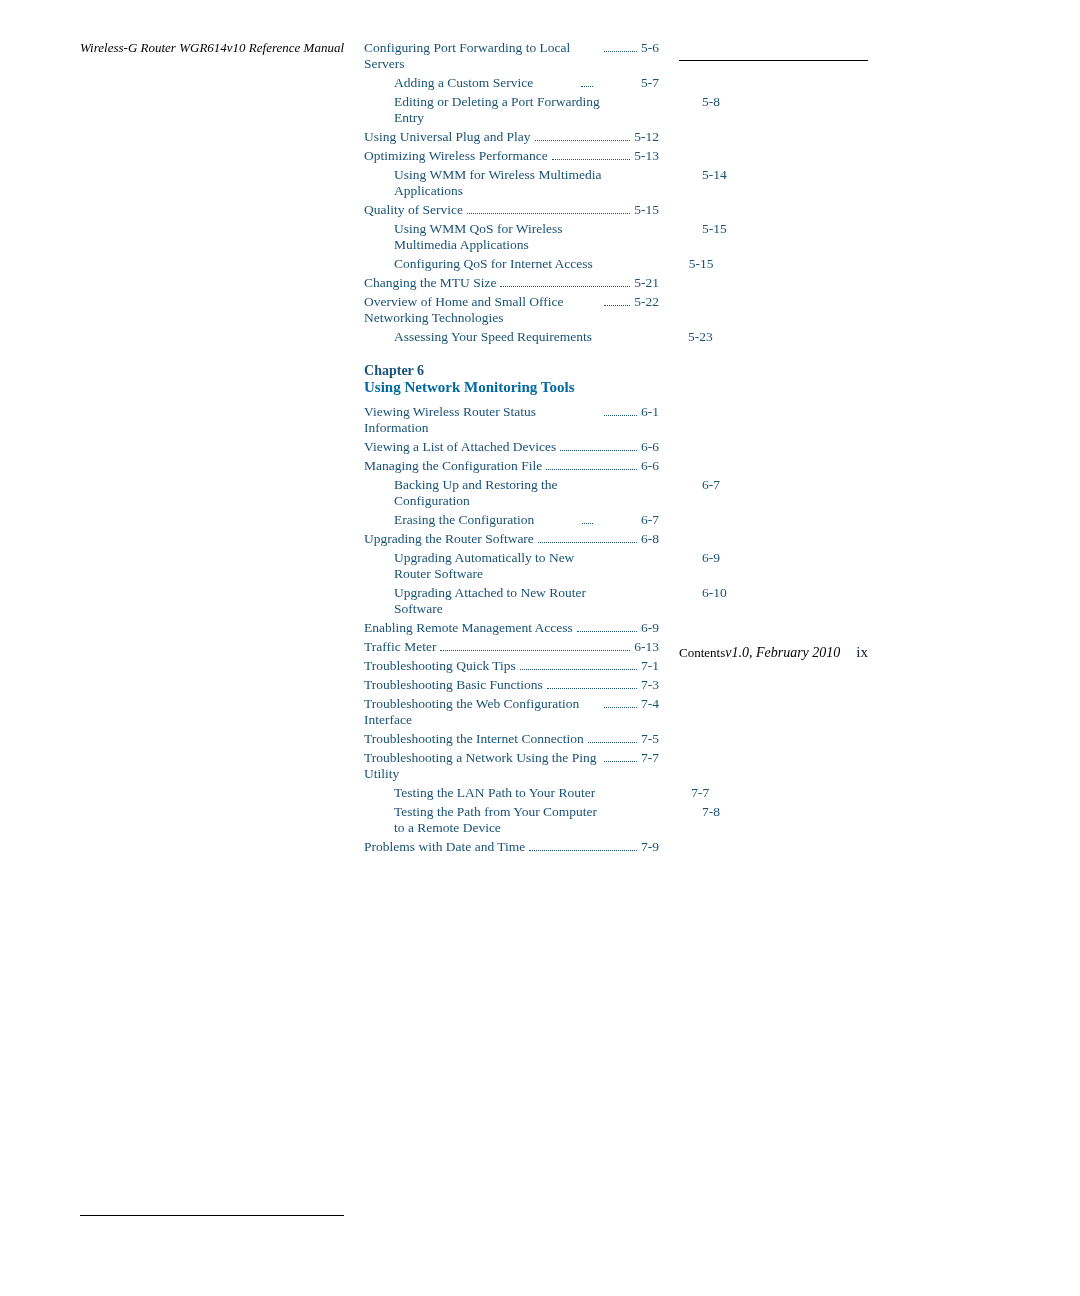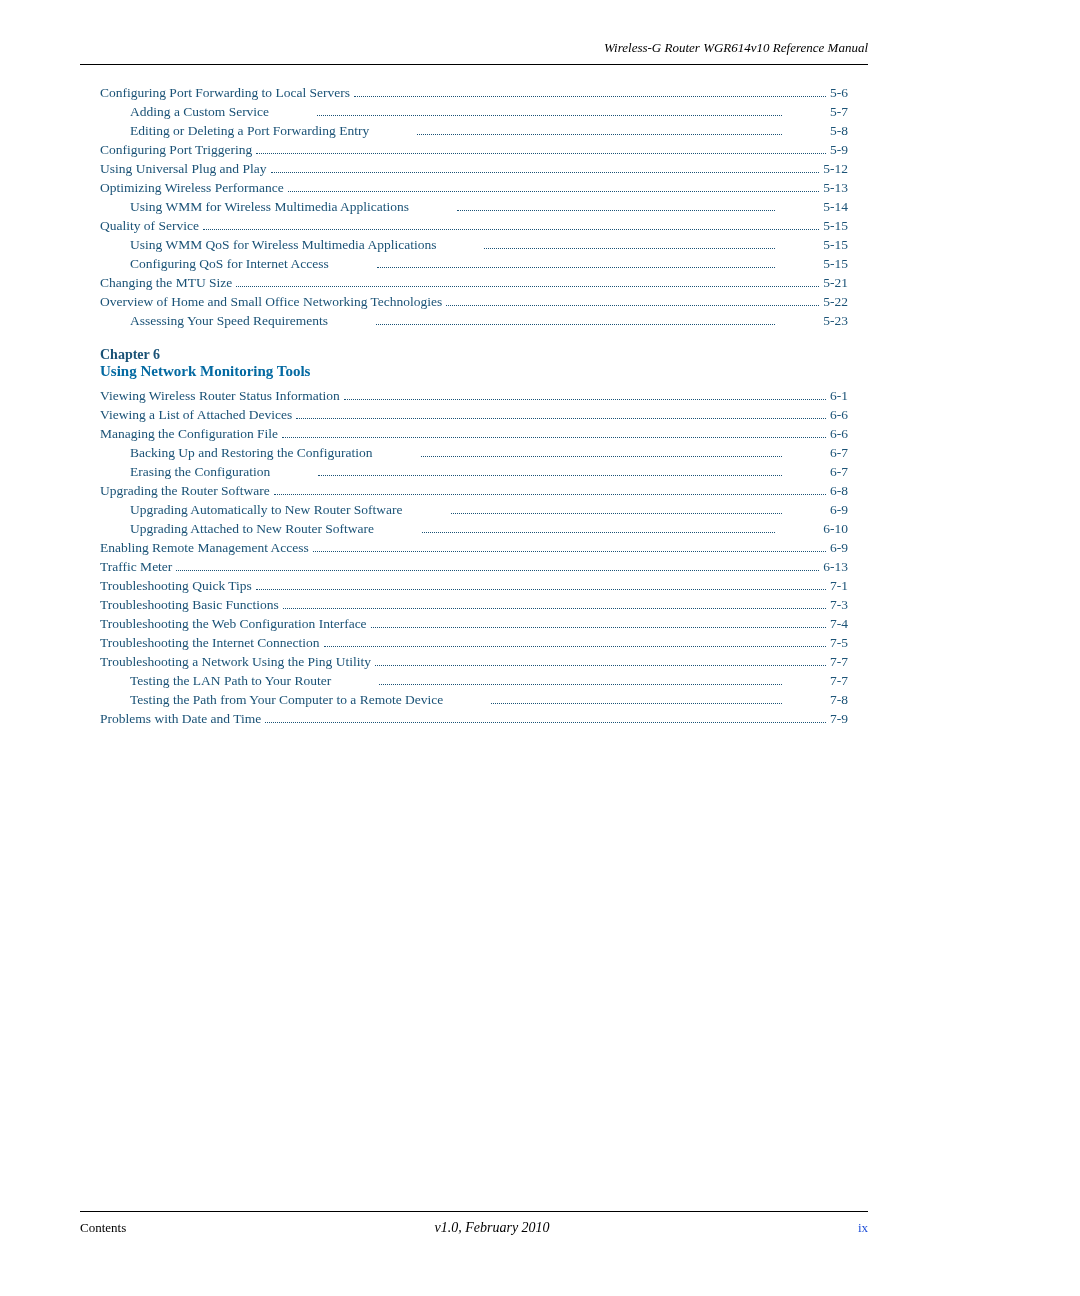--- a/index.html
+++ b/index.html
@@ -10,21 +10,21 @@
       color: #000;
       width: 1080px;
       min-height: 1296px;
       position: relative;
     }
     .page {
       width: 948px;
       min-height: 1296px;
       padding: 40px 80px 60px 80px;
       display: flex;
-      flex-direction: column;
+      flex-direction: row;
     }
     .header {
       text-align: right;
       font-style: italic;
       font-size: 13px;
       color: #000;
       border-bottom: 1px solid #000;
       padding-bottom: 8px;
       margin-bottom: 20px;
     }
@@ -84,22 +84,23 @@
       color: #000;
     }
     .footer-center {
       font-style: italic;
       font-size: 14px;
       color: #000;
       text-align: center;
       flex: 1;
     }
     .footer-right {
-      font-size: 13px;
-      color: #1d4ed8;
+      font-size: 15px;
+      color: #0f172a;
+      margin-left: 16px;
     }
   </style>
 </head>
 <body>
 
 <div class="page">
   <div class="header">
     <span>Wireless-G Router WGR614v10 Reference Manual</span>
   </div>
 
@@ -113,25 +114,20 @@
         </div>
         <div class="toc-entry indent1">
           <span class="title">Adding a Custom Service</span>
           <span class="dots"></span>
           <span class="page-num">5-7</span>
         </div>
         <div class="toc-entry indent1">
           <span class="title">Editing or Deleting a Port Forwarding Entry</span>
           <span class="dots"></span>
           <span class="page-num">5-8</span>
-        </div>
-        <div class="toc-entry">
-          <span class="title">Configuring Port Triggering</span>
-          <span class="dots"></span>
-          <span class="page-num">5-9</span>
         </div>
         <div class="toc-entry">
           <span class="title">Using Universal Plug and Play</span>
           <span class="dots"></span>
           <span class="page-num">5-12</span>
         </div>
         <div class="toc-entry">
           <span class="title">Optimizing Wireless Performance</span>
           <span class="dots"></span>
           <span class="page-num">5-13</span>

